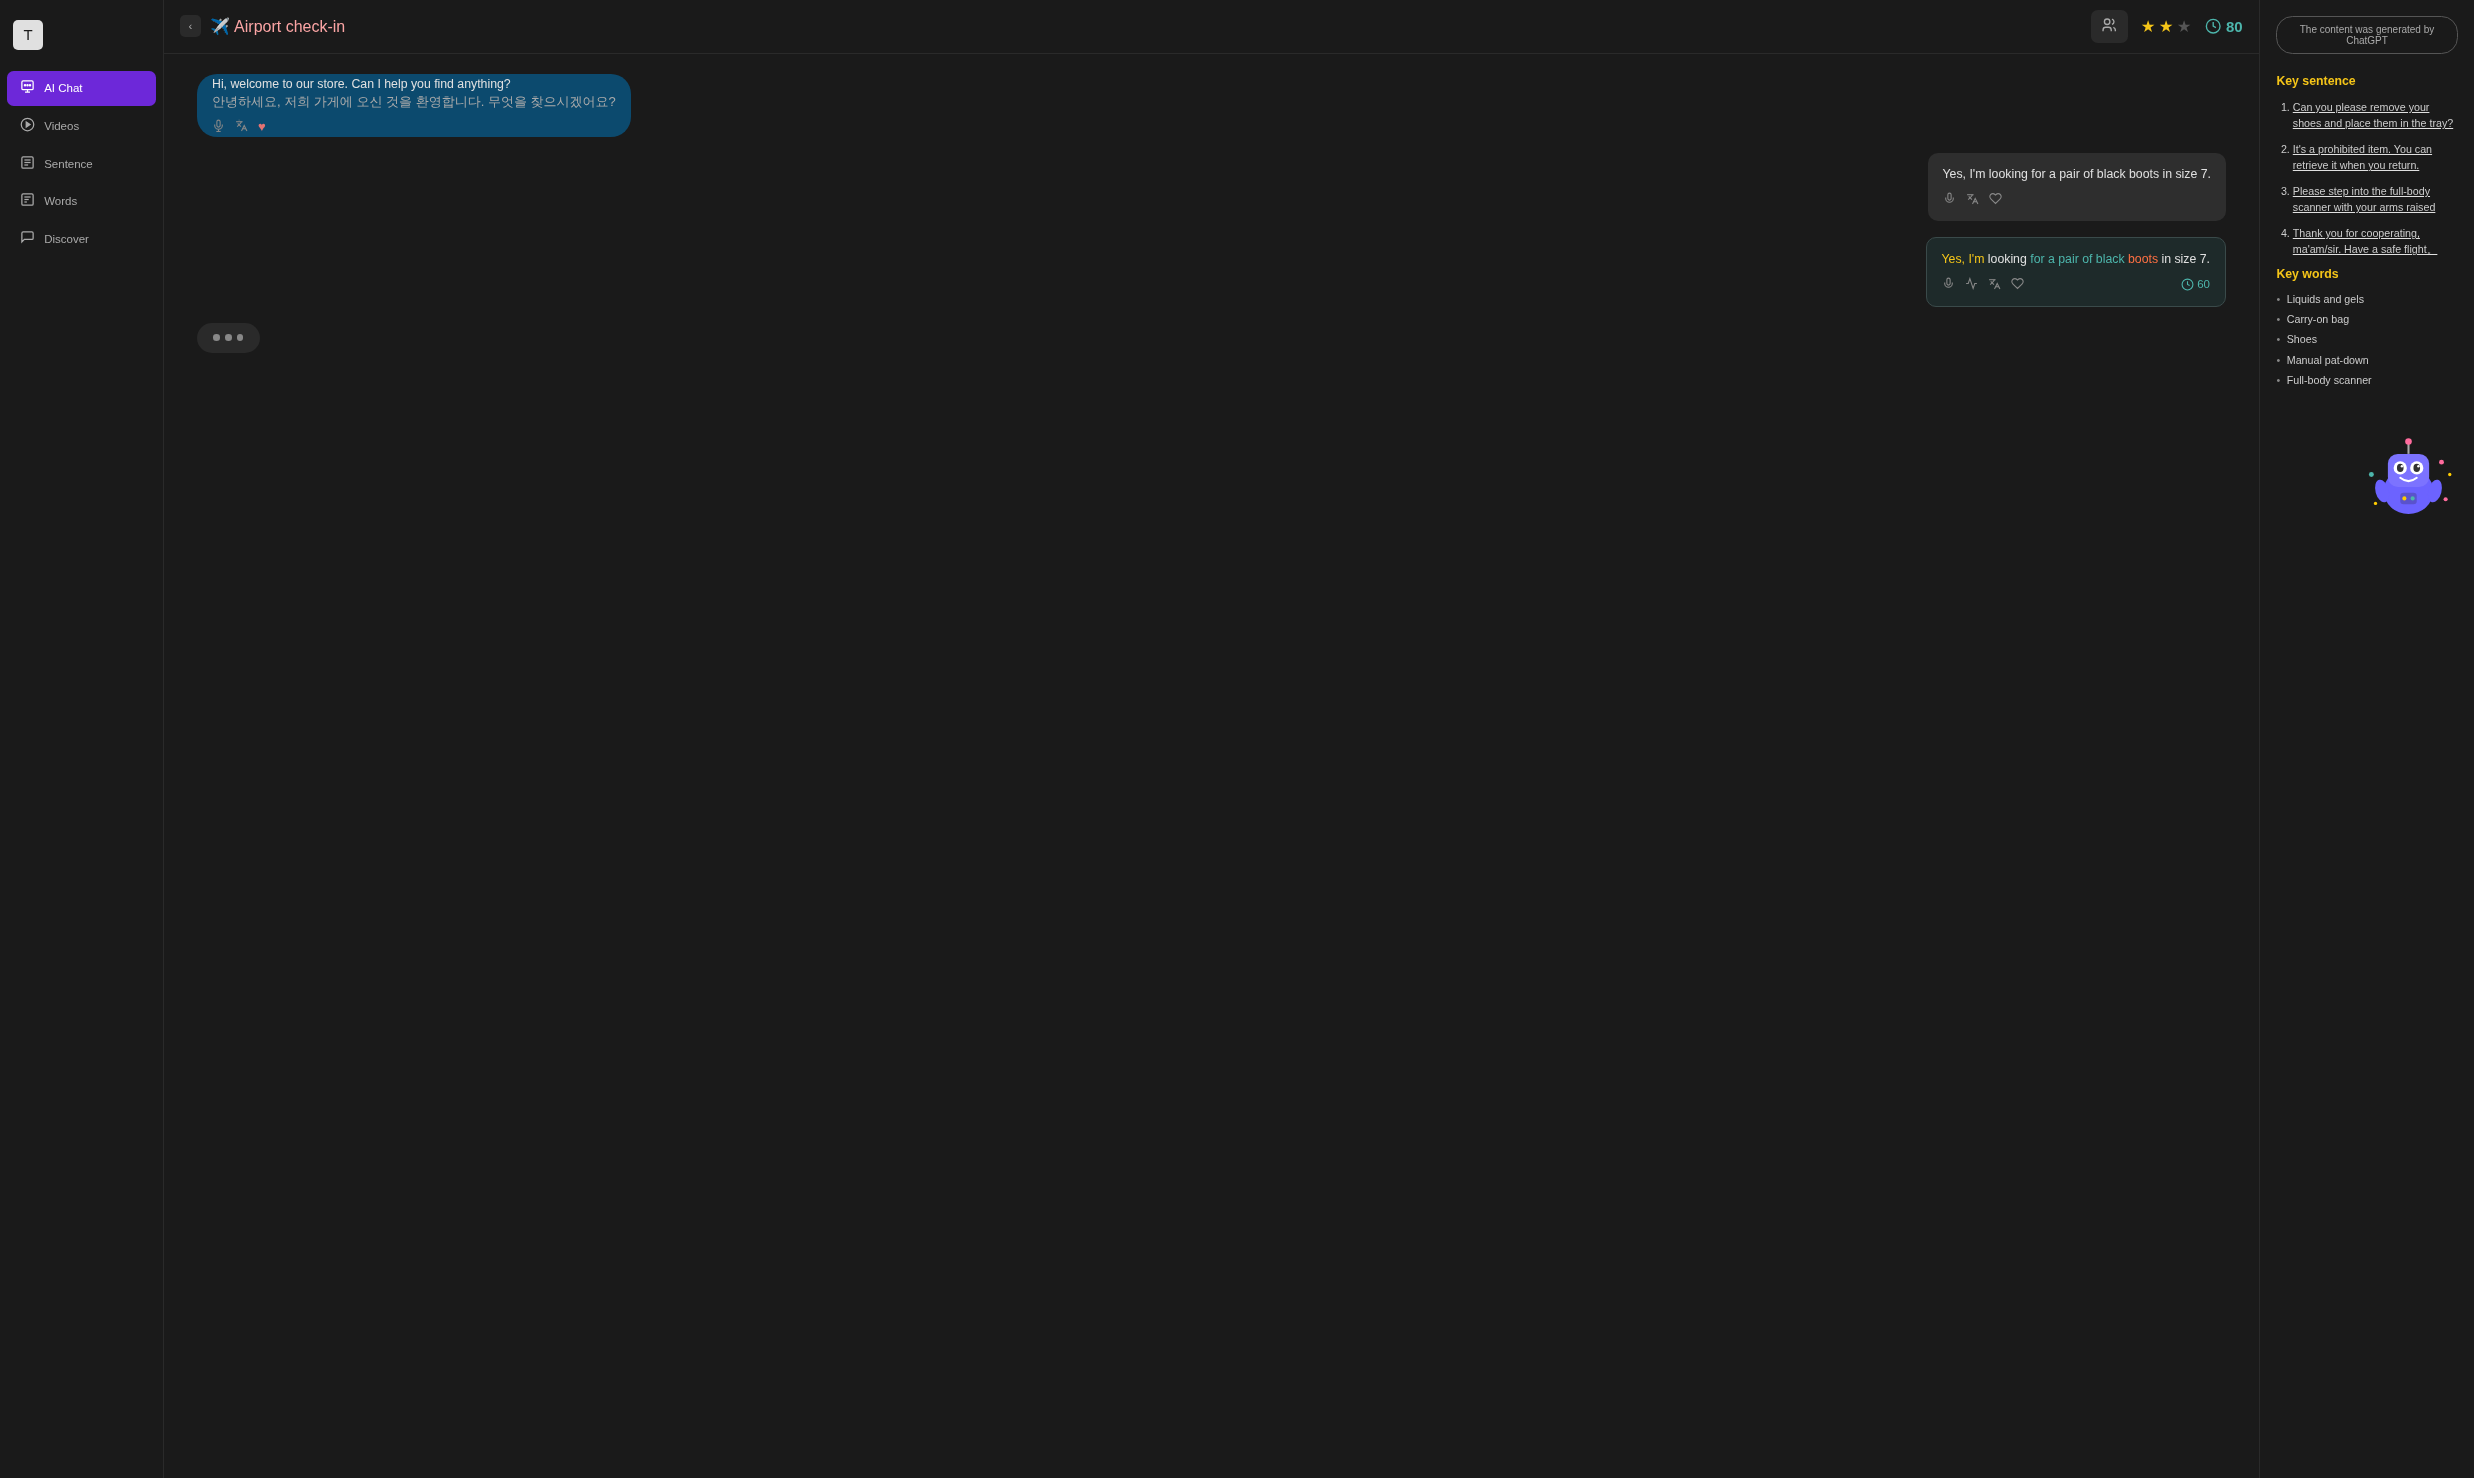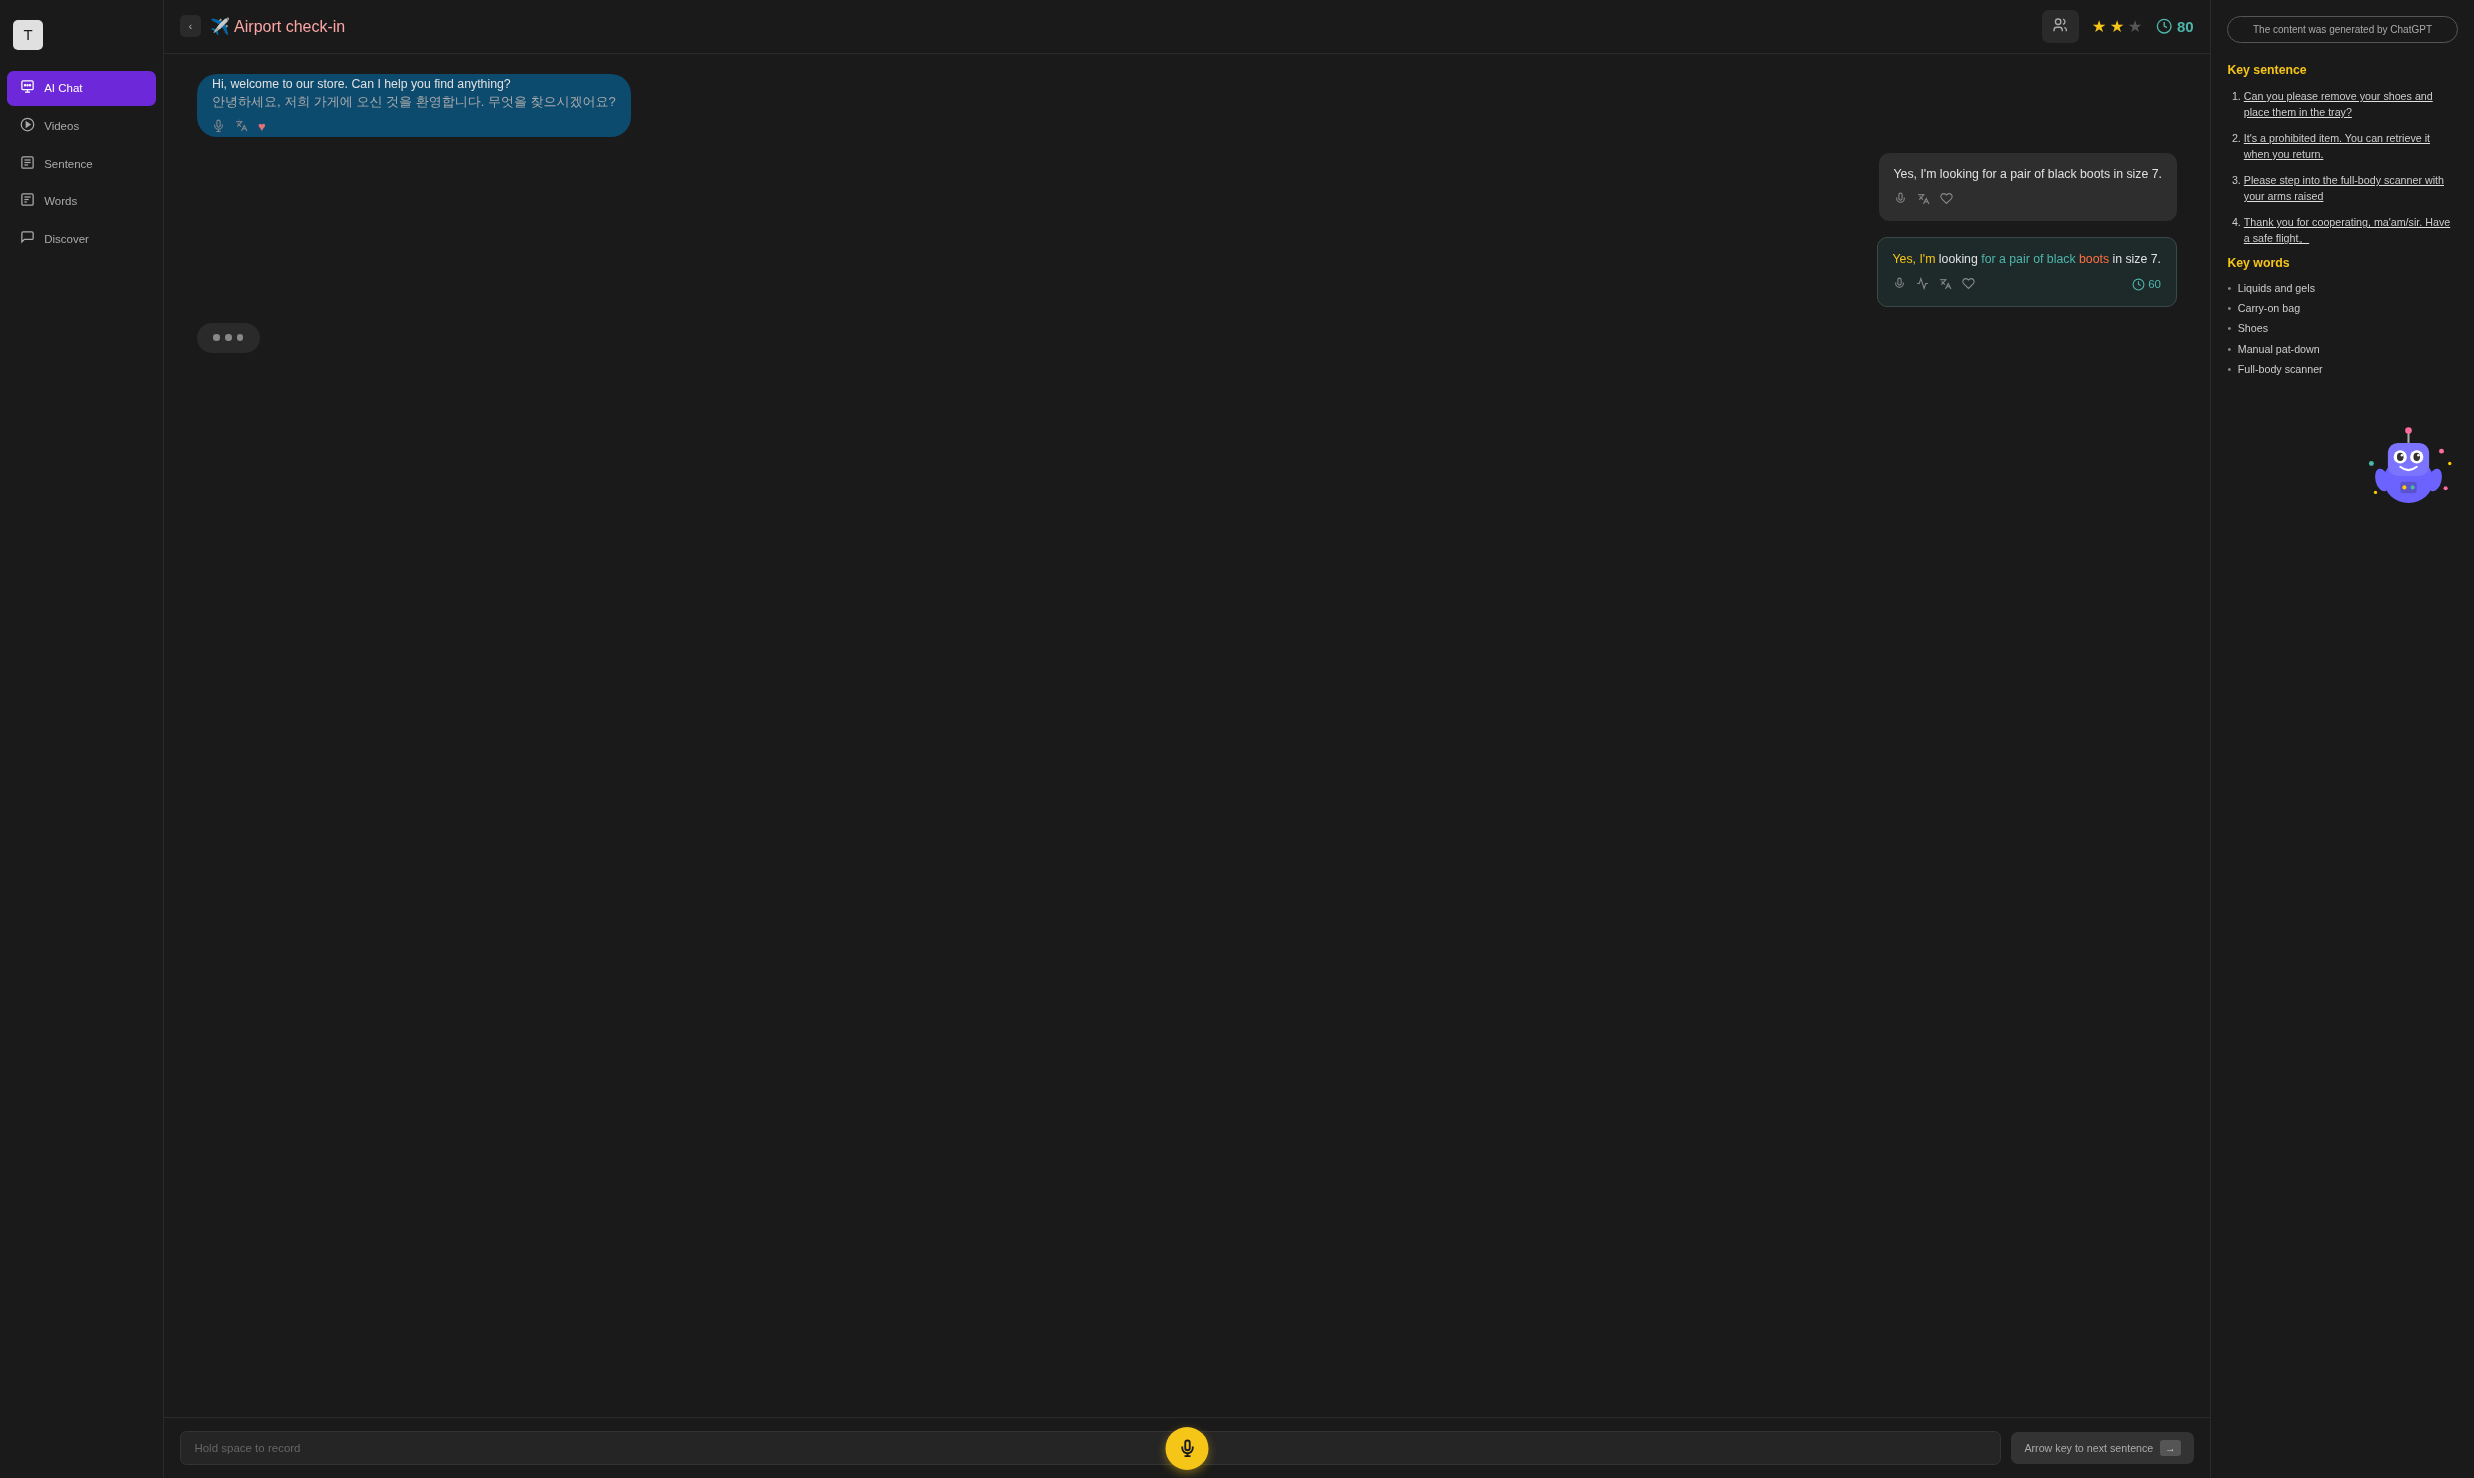--- a/index.html
+++ b/index.html
@@ -248,21 +248,21 @@
     }
     .next-arrow {
       background: #555;
       border-radius: 3.3px;
       padding: 1.6px 5px;
       color: #ccc;
     }
 
     
     .right-panel {
-      width: 264px;
+      width: 215px;
       background: #1a1a1a;
       border-left: 0.8px solid #2a2a2a;
       padding: 16.4px;
       overflow-y: auto;
       flex-shrink: 0;
     }
     .chatgpt-badge {
       border: 0.8px solid #555;
       border-radius: 16.4px;
       padding: 6.6px 13px;
@@ -506,37 +506,20 @@
       </div>
     </div>
 
     <div class="typing-bubble">
       <div class="dot"></div>
       <div class="dot"></div>
       <div class="dot"></div>
     </div>
   </div>
 
-  <div class="bottom-bar">
-    <div class="record-input">
-      <span>Hold space to record</span>
-    </div>
-    <button class="mic-btn">
-      <svg width="18" height="18" viewBox="0 0 24 24" fill="none" stroke="#1a1a1a" stroke-width="2.5">
-        <path d="M12 2a3 3 0 0 0-3 3v7a3 3 0 0 0 6 0V5a3 3 0 0 0-3-3z"></path>
-        <path d="M19 10v2a7 7 0 0 1-14 0v-2"></path>
-        <line x1="12" y1="19" x2="12" y2="23"></line>
-        <line x1="8" y1="23" x2="16" y2="23"></line>
-      </svg>
-    </button>
-    <button class="next-btn">
-      <span>Arrow key to next sentence</span>
-      <span class="next-arrow">→</span>
-    </button>
-  </div>
 </div>
 
 <div class="right-panel">
   <div class="chatgpt-badge">The content was generated by ChatGPT</div>
 
   <div class="panel-section-title">Key sentence</div>
   <ol class="key-sentences">
     <li>Can you please remove your shoes and place them in the tray?</li>
     <li>It's a prohibited item. You can retrieve it when you return.</li>
     <li>Please step into the full-body scanner with your arms raised</li>

